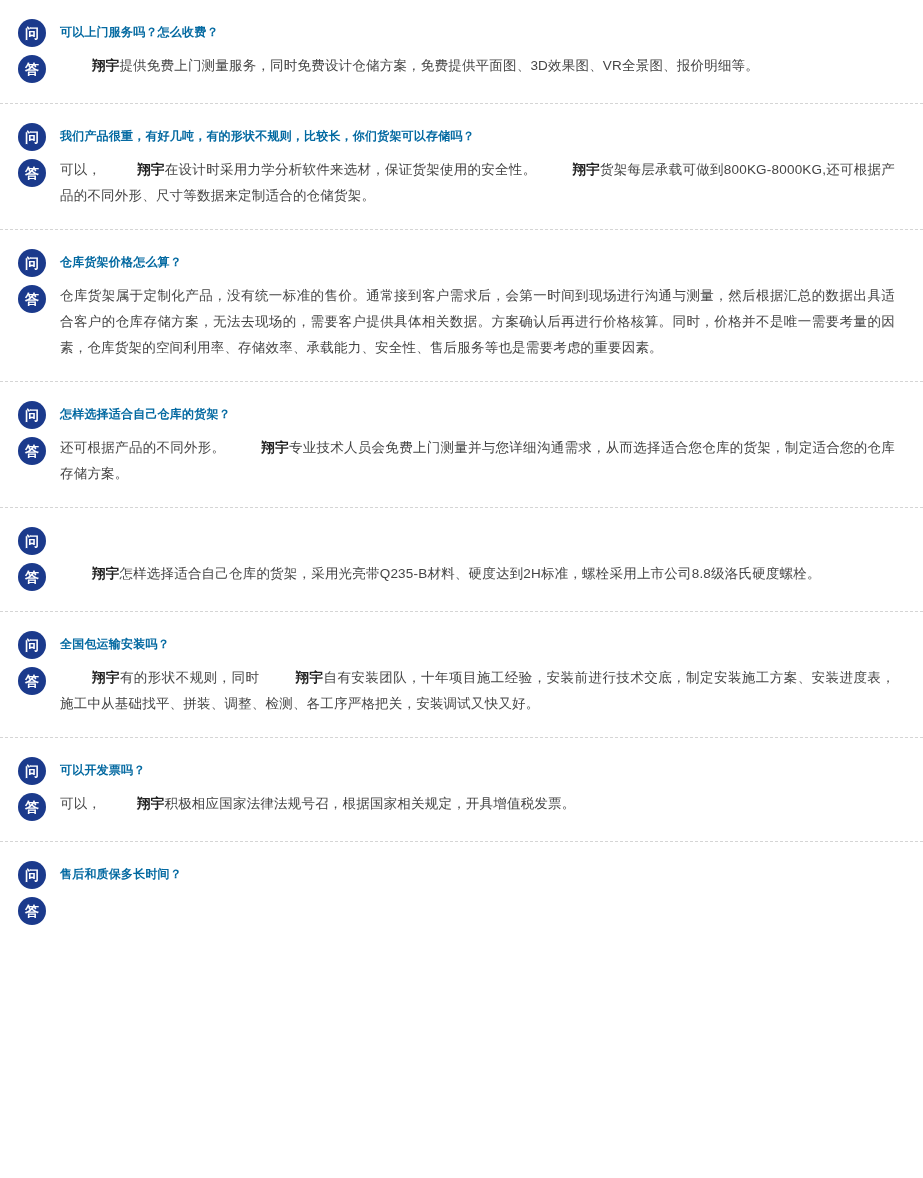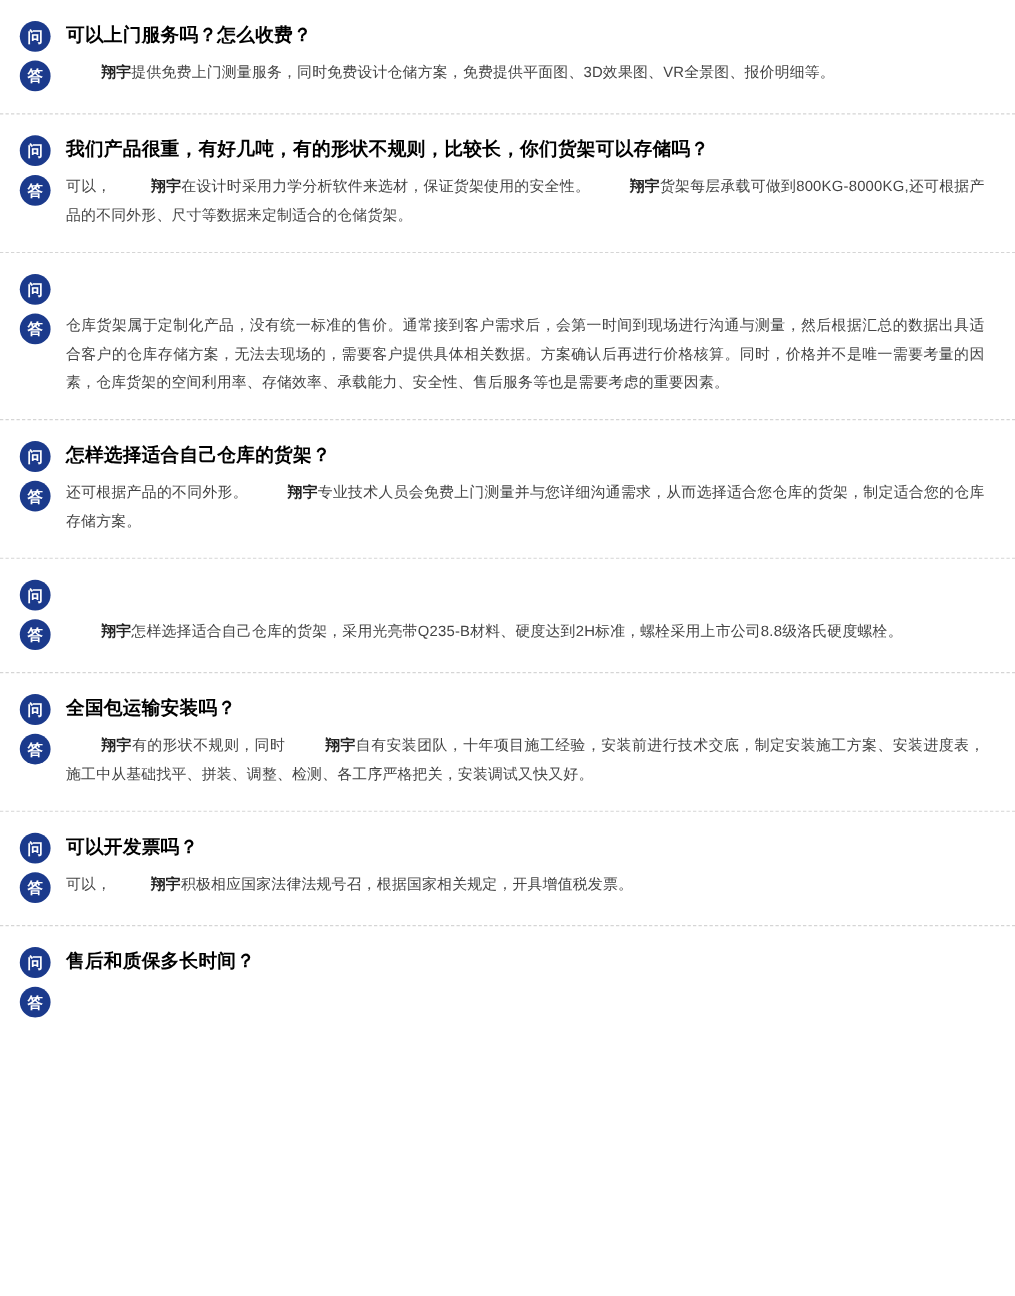--- a/index.html
+++ b/index.html
@@ -45,23 +45,23 @@
     text-align: center;
     font-weight: bold;
     margin-right: 14px;
     margin-top: 1px;
     letter-spacing: 0;
   }
   .badge.answer {
     margin-top: 2px;
   }
   .q-text {
-    font-size: 17px;
+    font-size: 12px;
     font-weight: bold;
-    color: #000000;
+    color: #0369a1;
     line-height: 28px;
     letter-spacing: 0.2px;
   }
   .a-text {
     font-size: 13.5px;
     color: #444444;
     line-height: 26px;
     letter-spacing: 0.2px;
     text-align: justify;
     flex: 1 1 auto;
@@ -93,20 +93,21 @@
         <div class="q-text">我们产品很重，有好几吨，有的形状不规则，比较长，你们货架可以存储吗？</div>
       </div>
       <div class="row answer">
         <span class="badge answer">答</span>
         <div class="a-text"><span>可以，</span><span class="brand"> 翔宇</span><span>在设计时采用力学分析软件来选材，保证货架使用的安全性。</span><span class="brand"> 翔宇</span><span>货架每层承载可做到800KG-8000KG,还可根据产品的不同外形、尺寸等数据来定制适合的仓储货架。</span></div>
       </div>
     </div>
     <div class="faq-item">
       <div class="row question">
         <span class="badge">问</span>
+        <div class="q-text">仓库货架价格怎么算？</div>
       </div>
       <div class="row answer">
         <span class="badge answer">答</span>
         <div class="a-text"><span>仓库货架属于定制化产品，没有统一标准的售价。通常接到客户需求后，会第一时间到现场进行沟通与测量，然后根据汇总的数据出具适合客户的仓库存储方案，无法去现场的，需要客户提供具体相关数据。方案确认后再进行价格核算。同时，价格并不是唯一需要考量的因素，仓库货架的空间利用率、存储效率、承载能力、安全性、售后服务等也是需要考虑的重要因素。</span></div>
       </div>
     </div>
     <div class="faq-item">
       <div class="row question">
         <span class="badge">问</span>
         <div class="q-text">怎样选择适合自己仓库的货架？</div>

